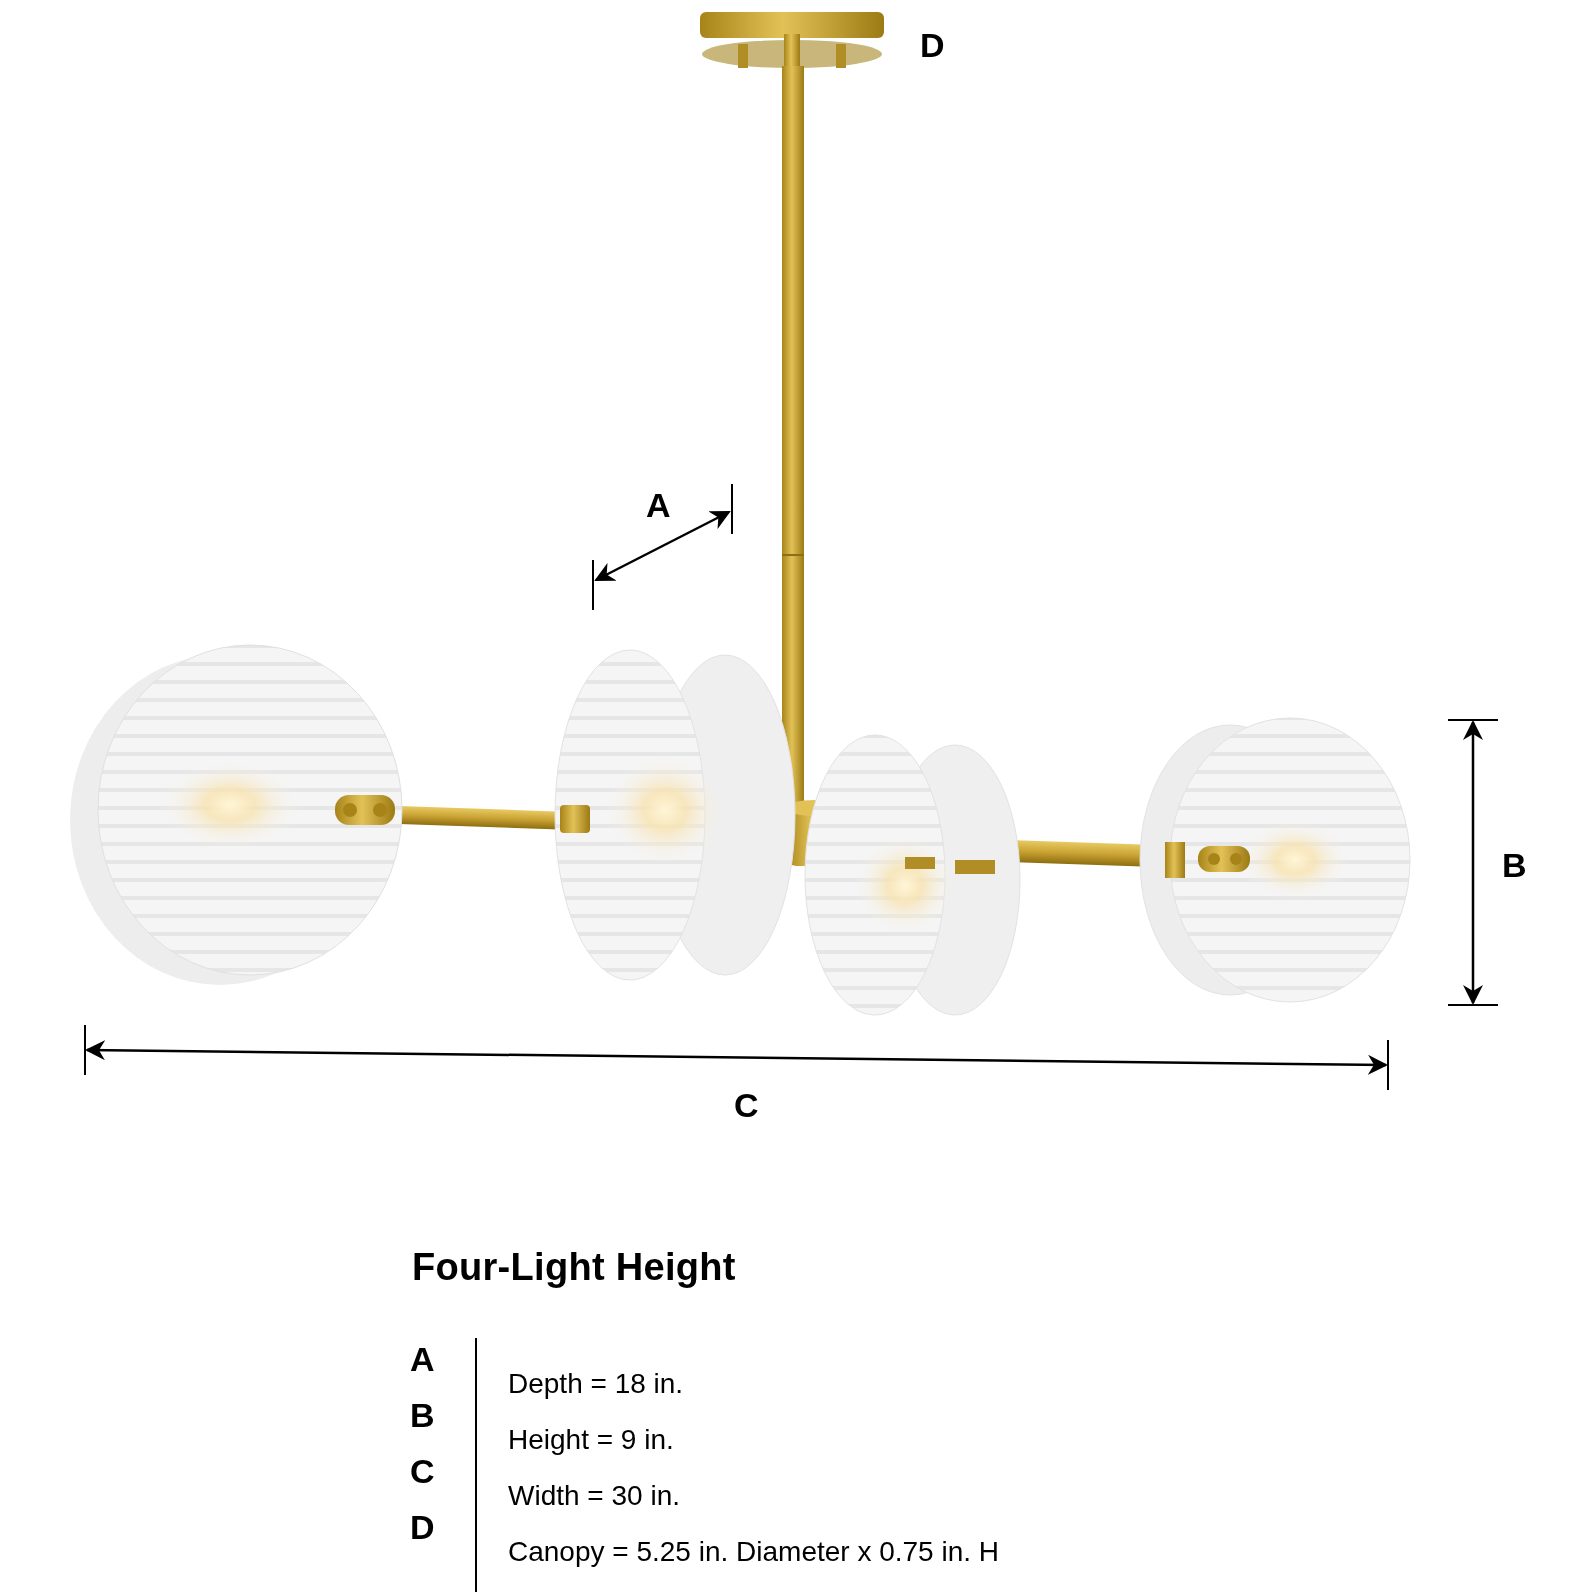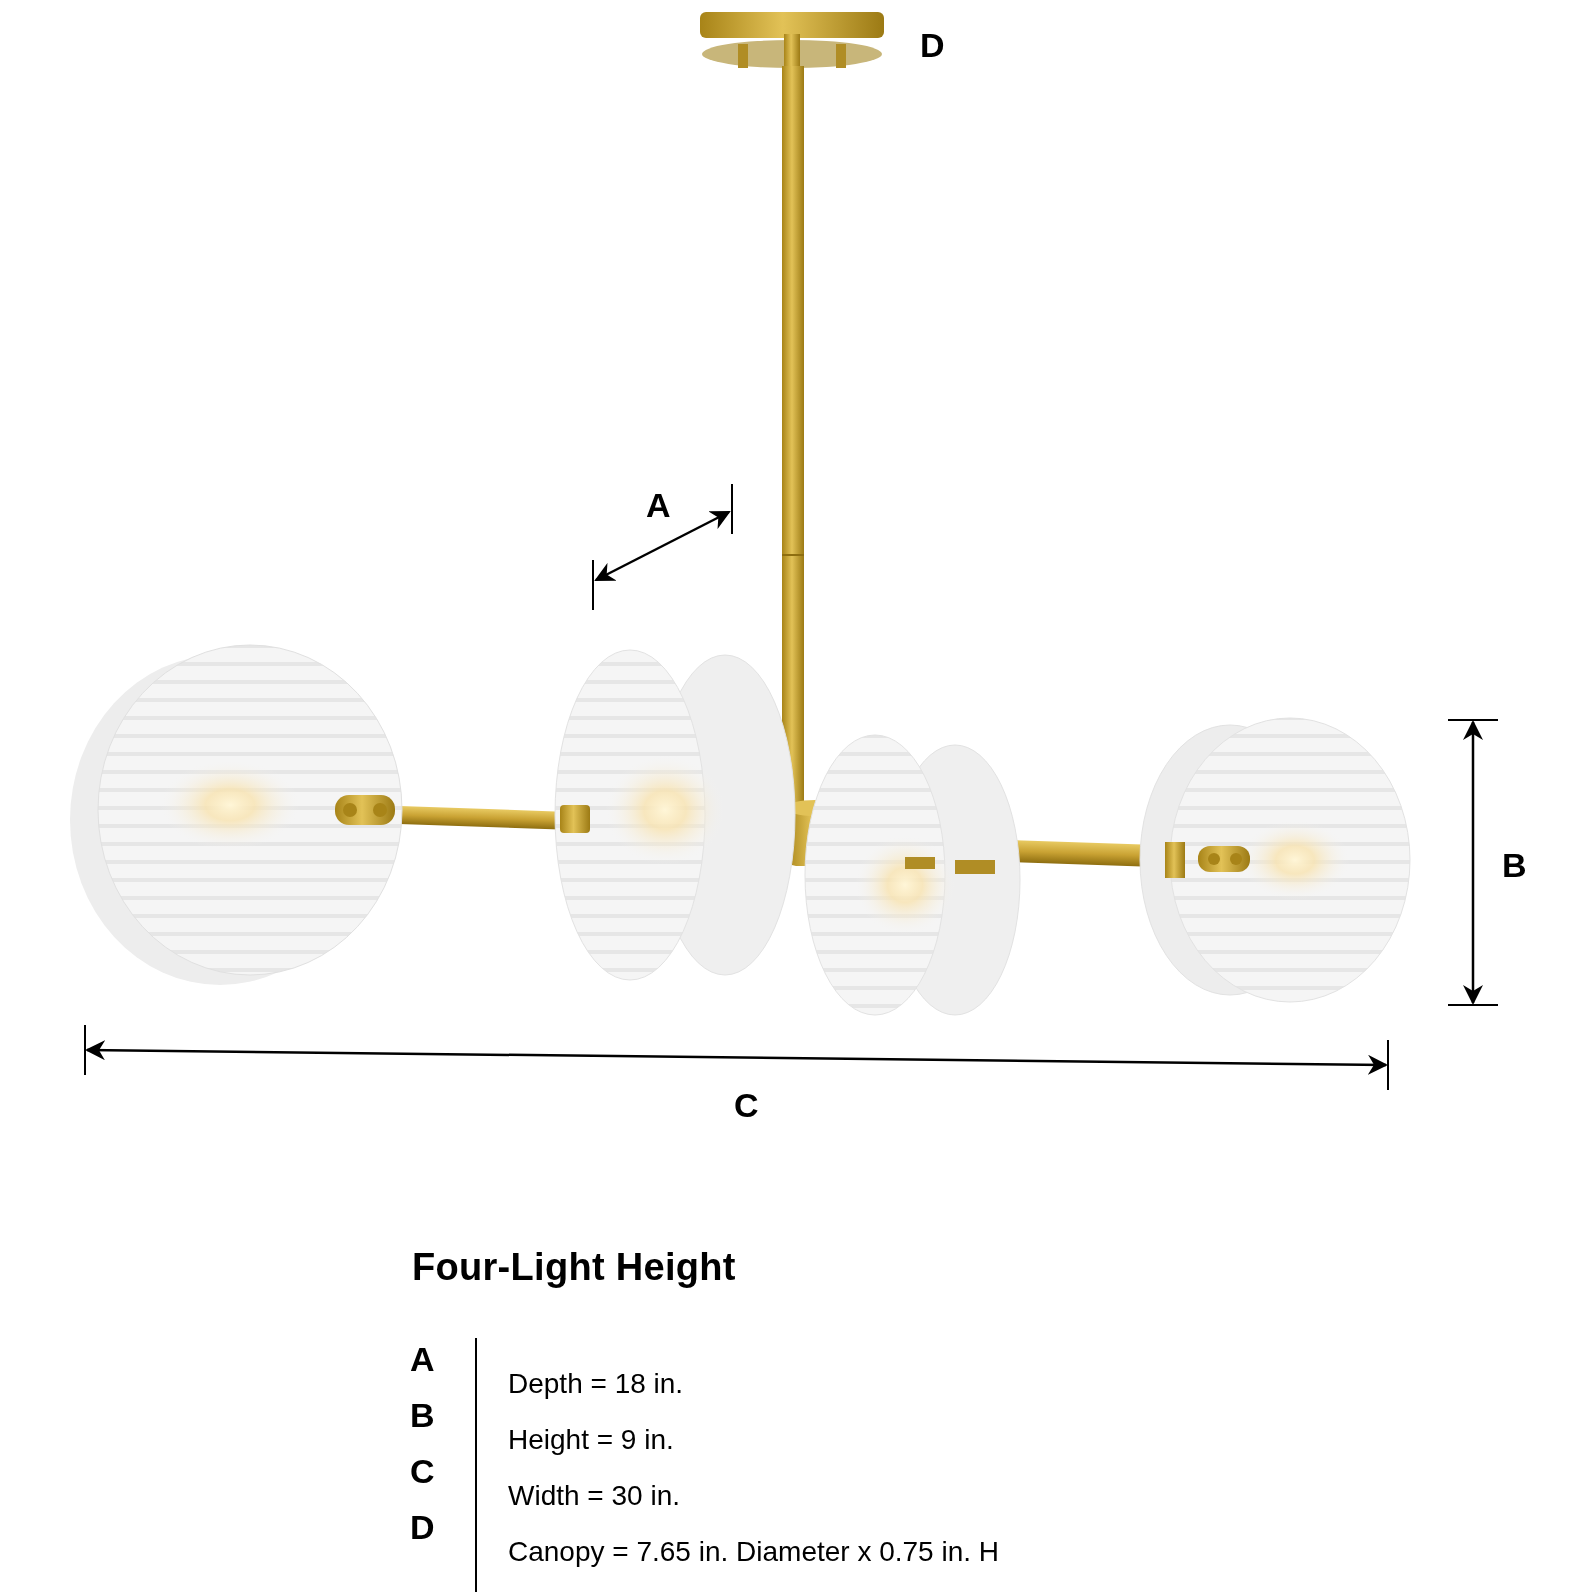--- a/index.html
+++ b/index.html
@@ -133,15 +133,15 @@
   <div class="spec-row" style="top:56px;">
     <span class="spec-letter">B</span>
     <span class="spec-text">Height = 9 in.</span>
   </div>
   <div class="spec-row" style="top:112px;">
     <span class="spec-letter">C</span>
     <span class="spec-text">Width = 30 in.</span>
   </div>
   <div class="spec-row" style="top:168px;">
     <span class="spec-letter">D</span>
-    <span class="spec-text">Canopy = 7.65 in. Diameter x 0.75 in. H</span>
+    <span class="spec-text">Canopy = 5.25 in. Diameter x 0.75 in. H</span>
   </div>
 </div>
 
 </body></html>

